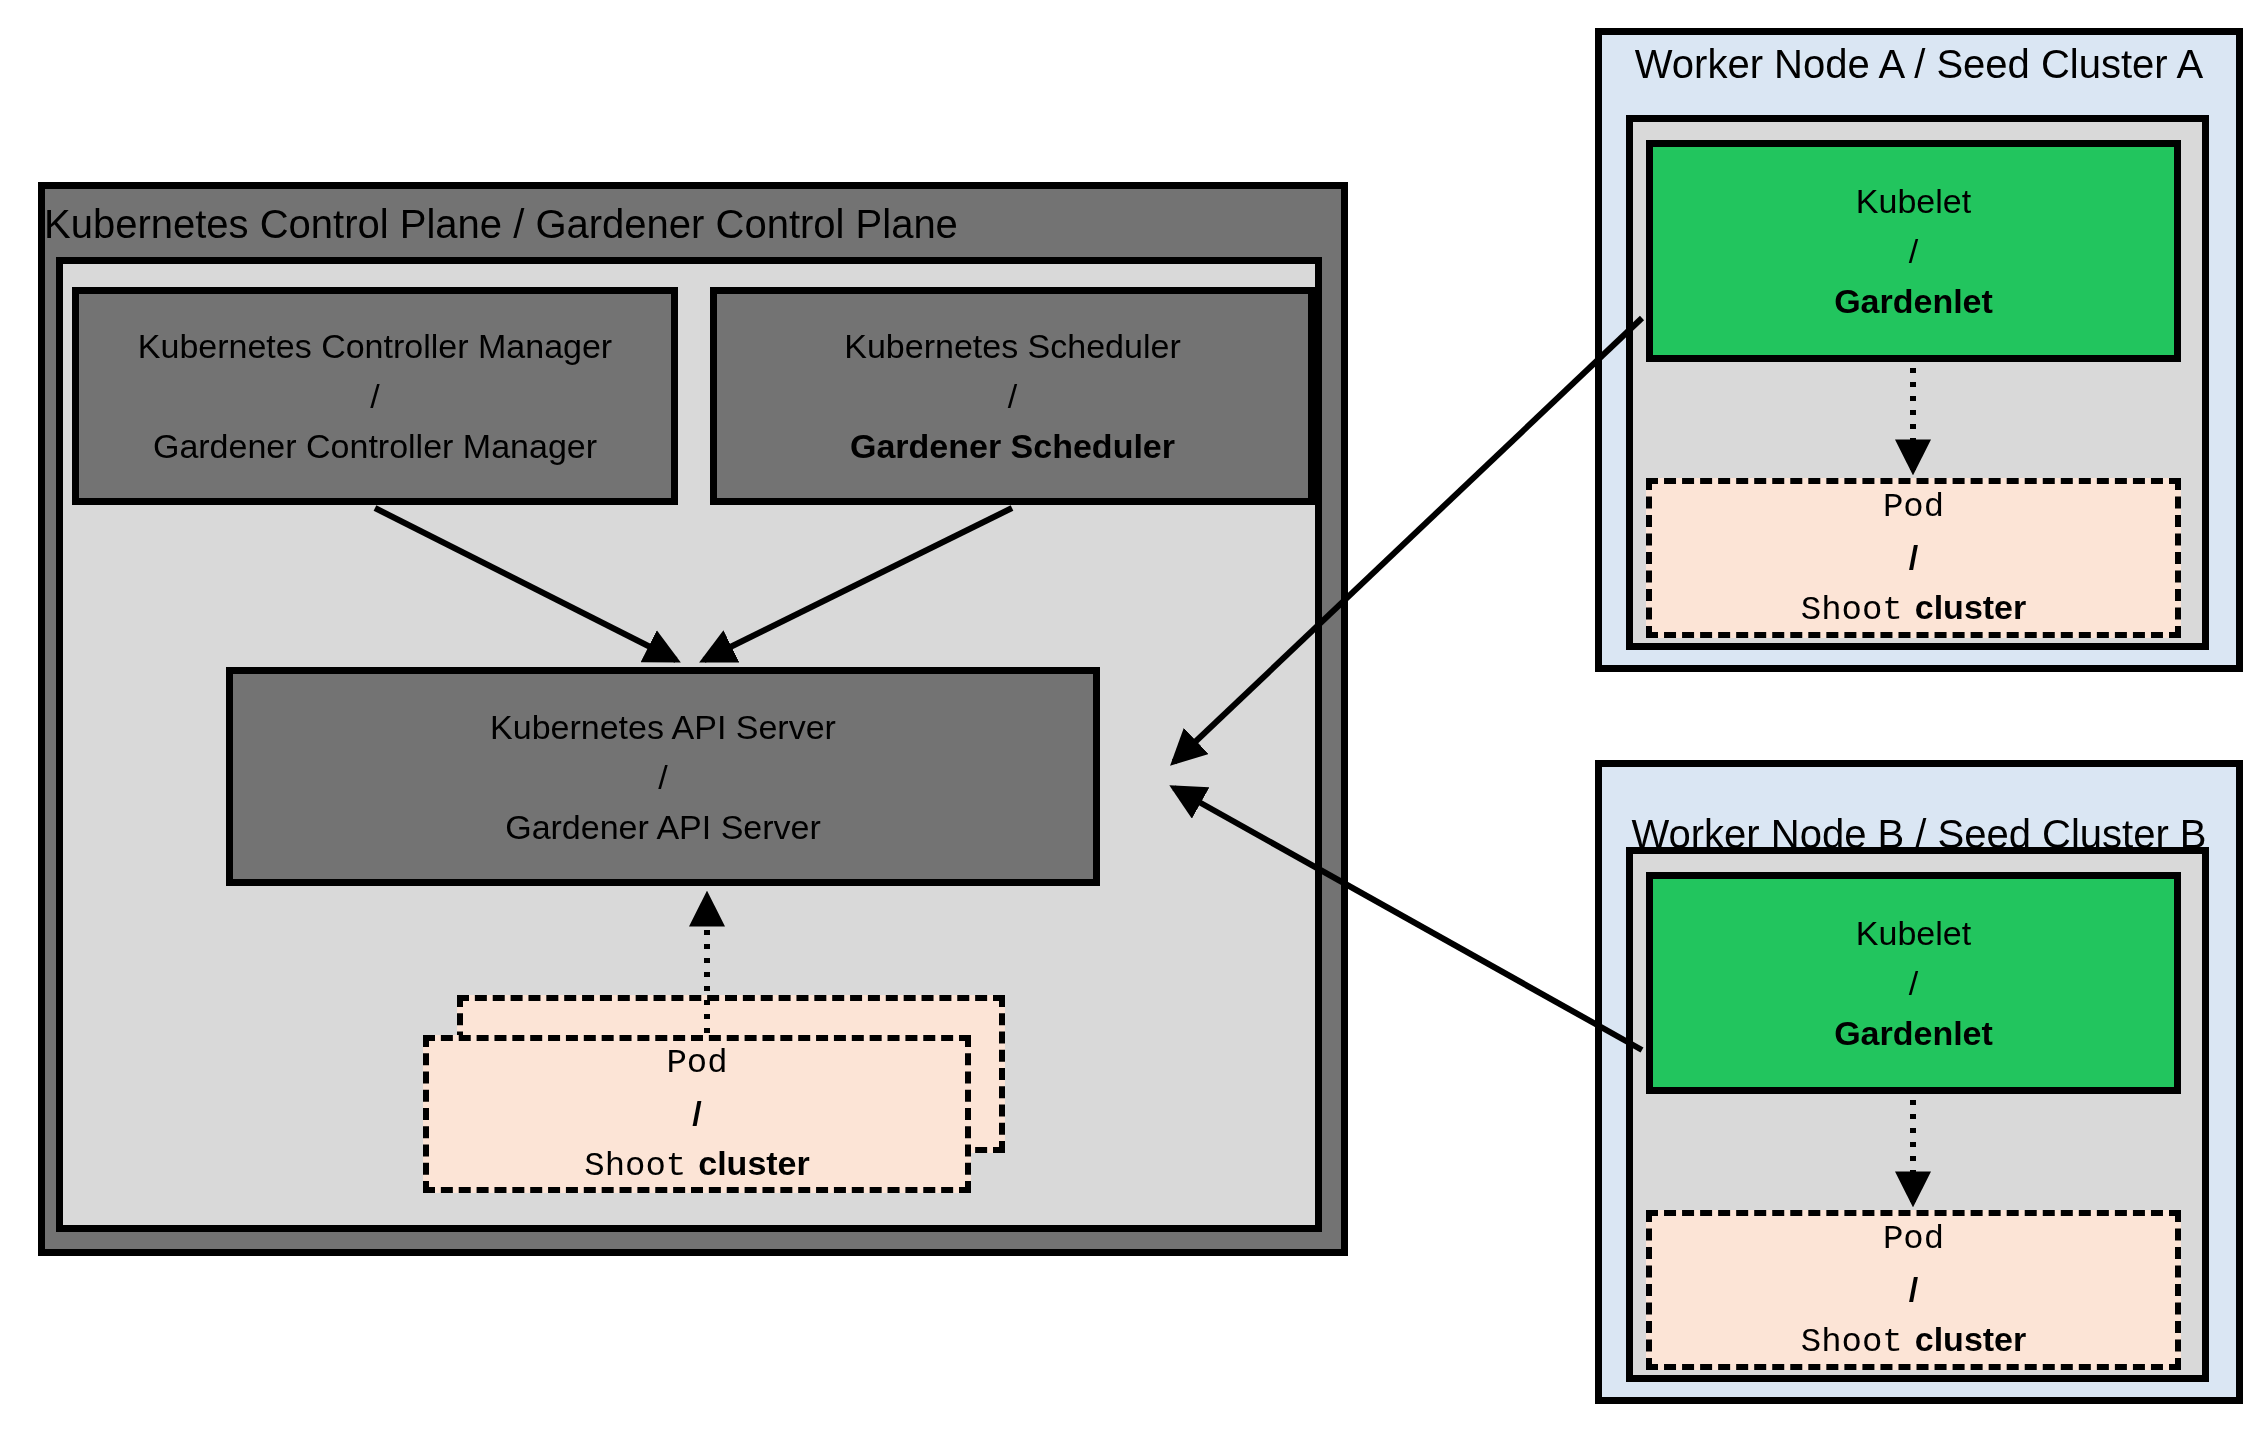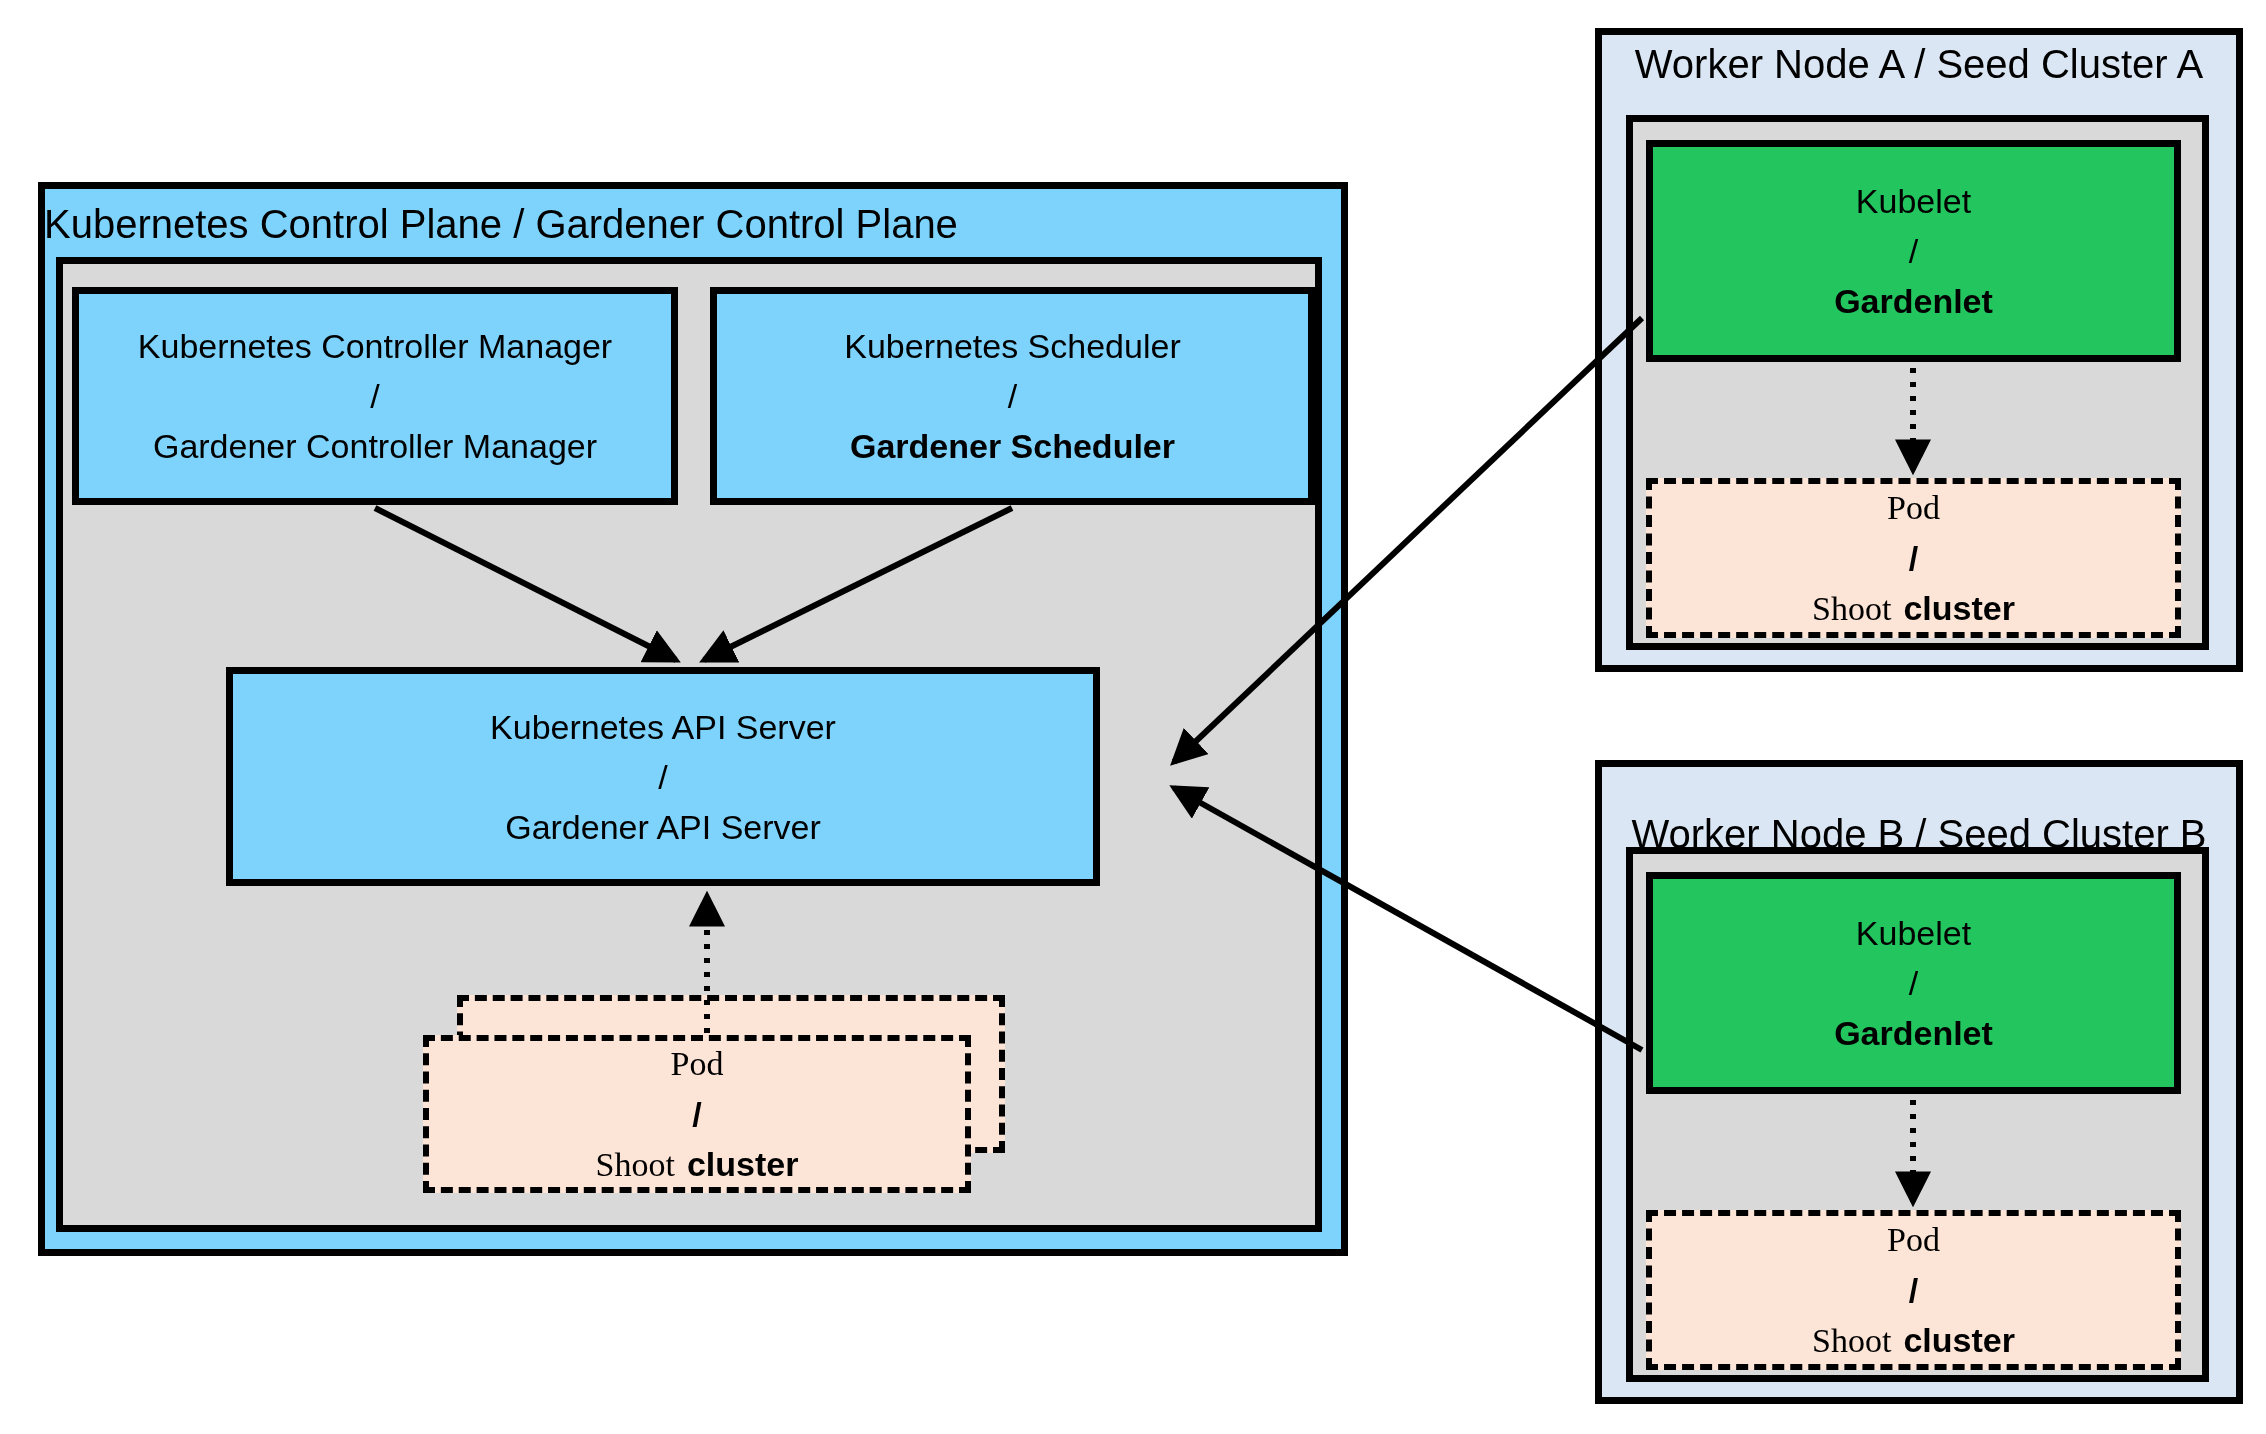--- a/index.html
+++ b/index.html
@@ -9,36 +9,36 @@
     width: 2266px;
     height: 1434px;
     position: relative;
     overflow: hidden;
     font-family: "Liberation Sans", sans-serif;
     color: #000000;
   }
   .abs { position: absolute; box-sizing: border-box; }
   .solid  { border: 7px solid #000000; }
   .dashed { border: 6px dashed #000000; }
-  .green  { background: #7dd3fc; }
+  .green  { background: #737373; }
   .gray   { background: #d9d9d9; }
   .blue   { background: #dae6f3; }
   .orange { background: #22c55e; }
   .peach  { background: #fce4d6; }
   .center-col {
     display: flex;
     flex-direction: column;
     align-items: center;
     justify-content: center;
     text-align: center;
   }
   .t34 { font-size: 34px; line-height: 50px; }
   .t40 { font-size: 40px; line-height: 56px; }
   .bold { font-weight: 700; }
-  .mono { font-family: Liberation Serif, serif; }
+  .mono { font-family: Liberation Mono, monospace; }
   .gap-left { margin-left: 12px; }
   .title-left { text-align: left; }
   .title-center { text-align: center; }
   .overlay {
     position: absolute;
     left: 0; top: 0;
     z-index: 20;
     pointer-events: none;
   }
 </style>

